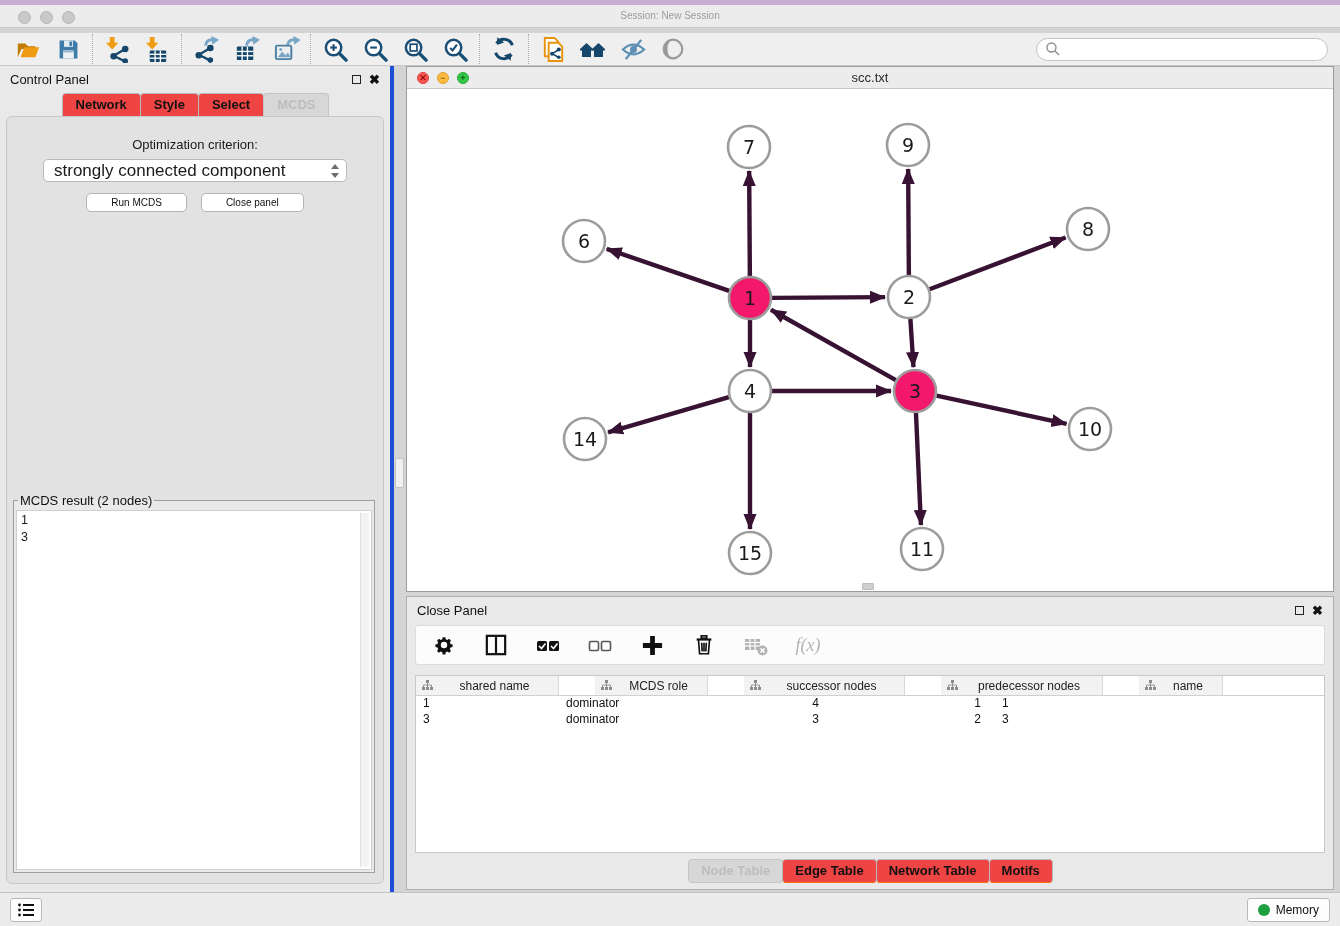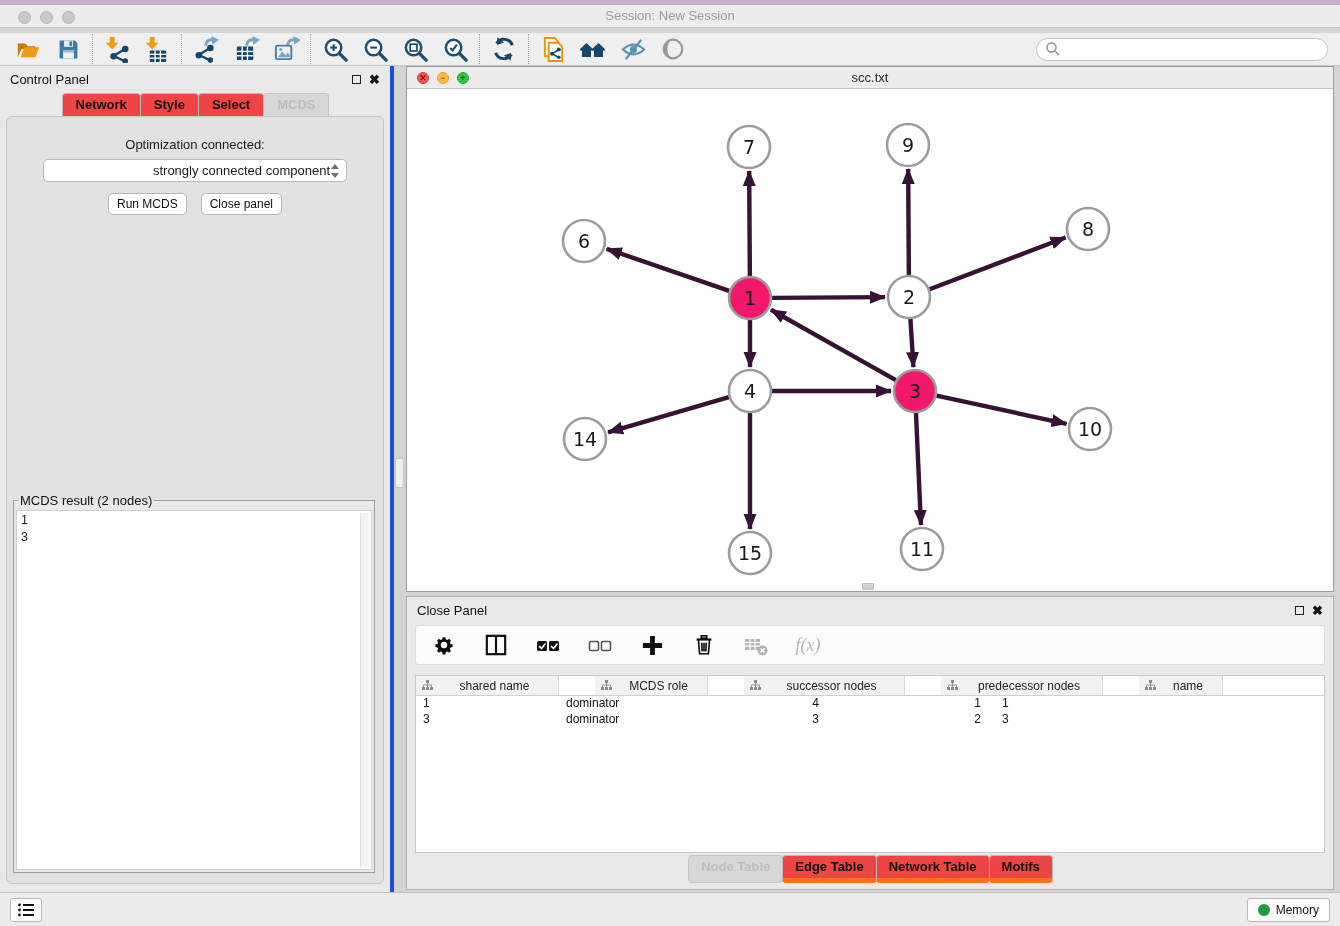--- a/index.html
+++ b/index.html
@@ -10,21 +10,21 @@
     background:#d4d4d4; position:relative; overflow:hidden;
   }
   .abs { position:absolute; }
 
   
   #titlebar { left:0; top:0; width:1340px; height:28px;
     background:#ececec; border-top:5px solid #c8aed0; border-bottom:1px solid #c9c9c9; }
   .tl-dot { width:13px; height:13px; border-radius:50%; position:absolute; top:6px;
     background:#c9c9c9; border:1px solid #b3b3b3; }
   .tl-dot.c1{left:18px}.tl-dot.c2{left:40px}.tl-dot.c3{left:62px}
-  #win-title { width:100%; text-align:center; line-height:22px; color:#9b9b9b; font-size:13px; }
+  #win-title { width:100%; text-align:center; line-height:22px; color:#9b9b9b; font-size:10px; }
 
   
   #toolbar { left:0; top:33px; width:1340px; height:33px; background:#efefef;
     border-bottom:1px solid #c8c8c8; display:flex; align-items:center; padding:0 8px; }
   .tbtn { width:40px; height:30px; display:flex; align-items:center; justify-content:center; cursor:default; }
   .tbtn svg { display:block; }
   .tsep { width:1px; height:30px; border-left:1px dotted #a9a9a9; margin:0 4px; }
   #search-wrap { margin-left:auto; margin-right:4px; width:292px; height:23px; background:#fff;
     border:1px solid #c2c2c2; border-radius:12px; display:flex; align-items:center; padding:0 8px; }
   #search-input { border:none; outline:none; flex:1; font-size:12px; background:transparent; }
@@ -41,24 +41,24 @@
   .tabs-row { display:flex; justify-content:center; height:24px; align-items:flex-end; }
   .tab { background:#ef4444; border:1px solid #b9b9b9; border-bottom:none; padding:3px 13px 4px;
     font-size:13px; font-weight:600; color:#111; border-radius:4px 4px 0 0; margin-right:-1px; }
   .tab.sel-gray { background:#d7d7d7; color:#bdbdbd; border-color:#c5c5c5; }
 
   .cp-content { position:absolute; left:6px; right:6px; top:50px; bottom:8px;
     background:#e2e2e2; border:1px solid #c6c6c6; border-radius:6px; }
   #opt-label { width:100%; text-align:center; top:20px; font-size:13px; }
   #criterion-select { left:36px; right:36px; top:42px; height:23px; background:#fff;
     border:1px solid #b9b9b9; border-radius:5px; display:flex; align-items:center; padding:0 6px 0 10px; }
-  #criterion-select .val { flex:1; font-size:13px;text-align:right; }
+  #criterion-select .val { flex:1; font-size:17px; }
   .btn-row { top:76px; width:100%; display:flex; justify-content:center; gap:14px; }
-  .mac-btn { background:#fff; border:1px solid #b5b5b5; border-radius:5px; padding:3px 8px;
-    font-size:12px; color:#111; }
+  .mac-btn { background:#fff; border:1px solid #b5b5b5; border-radius:5px; padding:3px 24px;
+    font-size:10px; color:#111; }
 
   #mcds-fieldset { position:absolute; left:6px; right:8px; top:376px; height:380px;
     border:1px solid #9e9e9e; background:#e9e9e9; padding:0; }
   #mcds-fieldset legend { font-size:13px; margin-left:4px; padding:0 2px; color:#111; }
   #mcds-result-area { position:absolute; left:2px; right:2px; top:2px; bottom:2px; background:#fff;
     border:1px solid #cfcfcf; font-size:12.5px; line-height:17px; padding:1px 4px; }
   #mcds-scrollbar { position:absolute; right:2px; top:2px; bottom:2px; width:9px;
     background:#f3f3f3; border-left:1px solid #e0e0e0; }
 
   
@@ -92,21 +92,21 @@
   .hdr-row { display:flex; height:20px; border-bottom:1px solid #d0d0d0;gap:36px; }
   .hdr-cell { background:#f2f2f2; border-right:1px solid #d8d8d8; display:flex; align-items:center;
     font-size:12px; color:#222; padding:0 4px; }
   .hdr-cell .lbl { flex:1; text-align:center; }
   .hier-ic { margin-left:2px; margin-right:2px; flex:0 0 auto; }
   .tr { display:flex; height:16px; font-size:12px; color:#111; }
   .td { overflow:hidden; white-space:nowrap; }
   .al { text-align:left; padding-left:7px; }
   .ar { text-align:right; padding-right:14px; }
   #tp-tabs { position:absolute; left:0; right:0; bottom:6px; display:flex; justify-content:center; }
-  #tp-tabs .tab { border-radius:4px; border-bottom:5px solid #f97316; padding:3px 12px 4px; }
+  #tp-tabs .tab { border-radius:4px; border-bottom:1px solid #f97316; padding:3px 12px 4px; }
   #tp-tabs .tab.sel-gray { border-bottom:1px solid #c5c5c5; }
 
   
   #statusbar { left:0; top:892px; width:1340px; height:34px; background:#ececec;
     border-top:1px solid #c3c3c3; display:flex; align-items:center; padding:0 10px; }
   #list-btn { width:32px; height:24px; background:#fdfdfd; border:1px solid #b9b9b9; border-radius:3px;
     display:flex; align-items:center; justify-content:center; }
   #memory-btn { margin-left:auto; height:24px; background:#fdfdfd; border:1px solid #b9b9b9;
     border-radius:3px; display:flex; align-items:center; gap:6px; padding:0 10px; font-size:12px; color:#111; }
   #memory-dot { width:12px; height:12px; border-radius:50%; background:#1e9e3e; }
@@ -291,21 +291,21 @@
       <span class="close-ic">✖</span>
     </span>
   </div>
   <div class="tabs-row">
     <span class="tab">Network</span>
     <span class="tab">Style</span>
     <span class="tab">Select</span>
     <span class="tab sel-gray">MCDS</span>
   </div>
   <div class="cp-content">
-    <div class="abs" id="opt-label">Optimization connected:</div>
+    <div class="abs" id="opt-label">Optimization criterion:</div>
     <div class="abs" id="criterion-select">
       <span class="val">strongly connected component</span>
       <svg width="10" height="16" viewBox="0 0 10 16">
         <path d="M5 1 L9 6 H1 Z" fill="#6e6e6e"></path>
           <path d="M5 15 L1 10 H9 Z" fill="#6e6e6e"></path>
       </svg>
     </div>
     <div class="abs btn-row">
       <button class="mac-btn">Run MCDS</button>
       <button class="mac-btn">Close panel</button>

